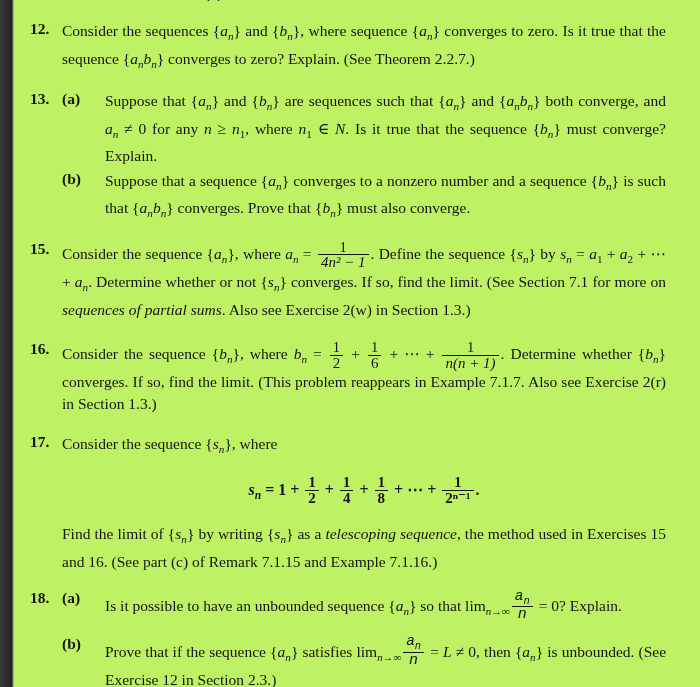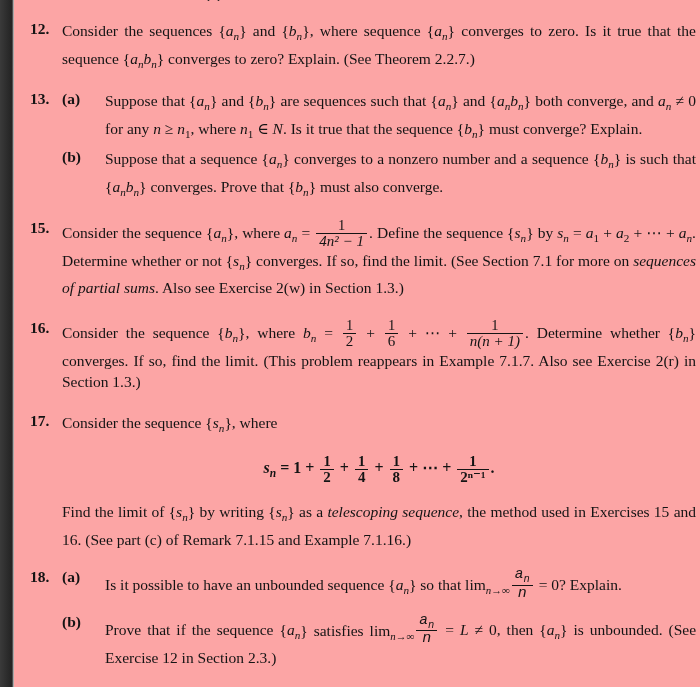--- a/index.html
+++ b/index.html
@@ -4,21 +4,21 @@
 <style>
   html, body {
     margin: 0;
     padding: 0;
     background: #ffffff;
   }
   #page {
     position: relative;
     width: 700px;
     height: 687px;
-    background: #fca5a5;
+    background: #bef264;
     overflow: hidden;
     font-family: "Liberation Serif", "DejaVu Serif", serif;
     color: #141414;
   }
   
   #scan-gutter {
     position: absolute;
     left: 0; top: 0;
     width: 14px; height: 687px;
     background: linear-gradient(to right, #3a3a3a 0%, #2b2b2b 55%, #242424 82%, #6d6d6d 94%, #ffffff 100%);
@@ -36,21 +36,21 @@
     height: 8px;
   }
   #content {
     position: absolute;
     left: 0; top: 0;
     width: 700px;
   }
   .ex {
     position: relative;
     padding-left: 62px;
-    padding-right: 4px;
+    padding-right: 34px;
     margin-bottom: 11px;
   }
   .ex-num {
     position: absolute;
     left: 30px;
     top: 0;
     font-weight: bold;
     font-size: 15.5px;
   }
   .ex-body {

